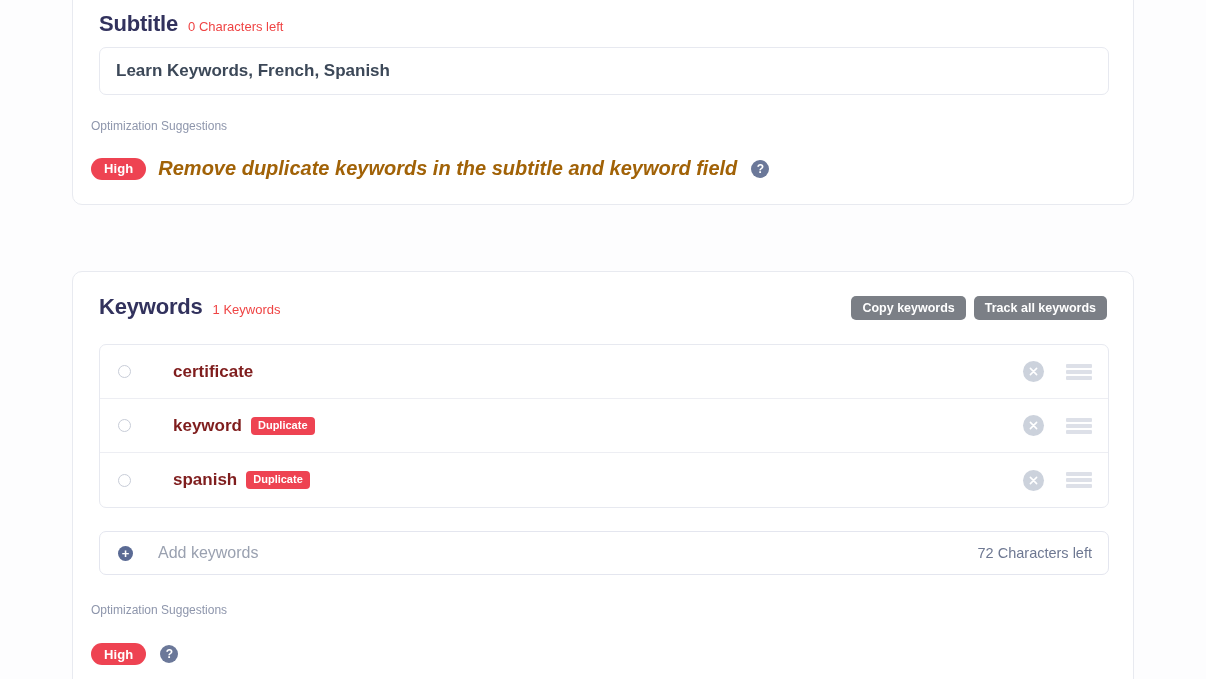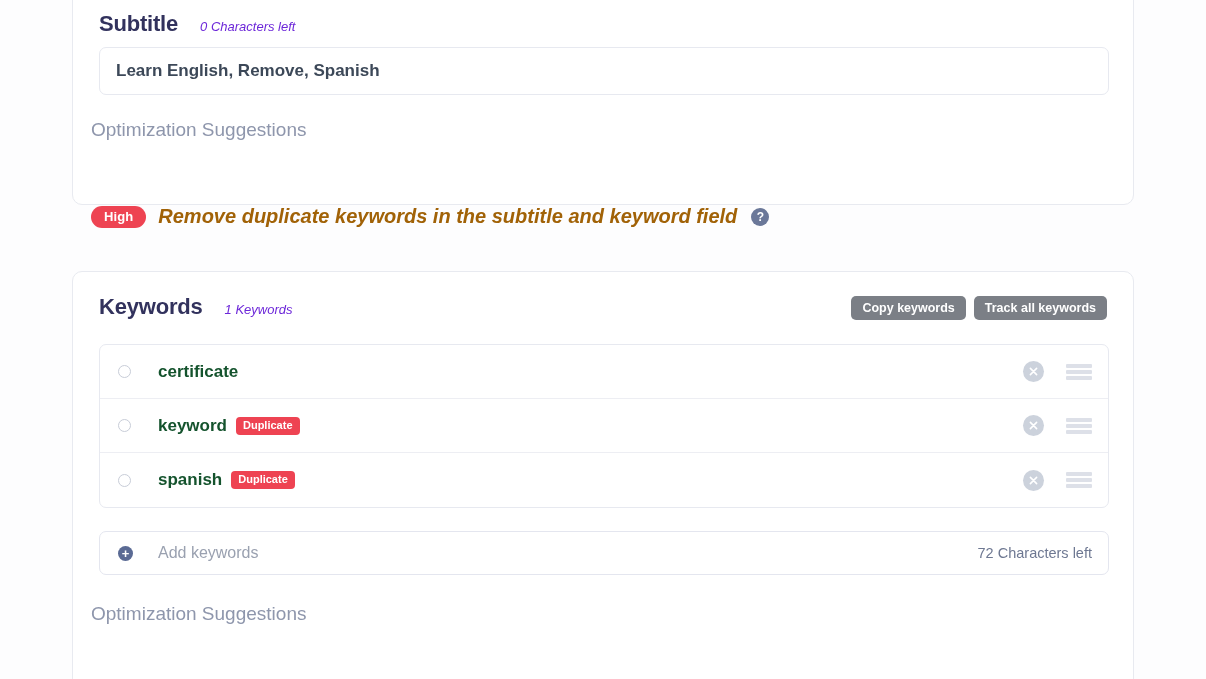--- a/index.html
+++ b/index.html
@@ -42,64 +42,62 @@
   .card-keywords {
     top: 271px;
     height: 460px;
     padding: 0 26px;
   }
 
   
   .section-head {
     display: flex;
     align-items: baseline;
-    gap: 22px;
+    gap: 10px;
   }
 
   .section-title {
     font-size: 22px;
     font-weight: bold;
     color: #32325d;
     letter-spacing: -0.2px;
   }
 
   .section-meta {
     font-size: 13px;
-    color: #6d28d9;
+    color: #ef4444;
     font-weight: normal;
-    font-style: italic;
   }
 
   
   .text-input {
     width: 100%;
     height: 48px;
     border: 1px solid #e7e9f0;
     border-radius: 7px;
     background: #fff;
     display: flex;
     align-items: center;
     padding: 0 16px;
     font-size: 17px;
     font-weight: bold;
     color: #3c4858;
   }
 
   
   .opt-label {
-    font-size: 19px;
+    font-size: 12px;
     color: #8e96ac;
     font-weight: normal;
   }
 
   .opt-row {
     display: flex;
     align-items: center;
     gap: 12px;
-    margin-top: 48px;
   }
 
   .badge-high {
     display: inline-flex;
     align-items: center;
     justify-content: center;
     background: #ee4352;
     color: #ffffff;
     font-size: 13px;
     font-weight: bold;
@@ -175,24 +173,24 @@
     width: 13px;
     height: 13px;
     border-radius: 50%;
     border: 1.5px solid #c8cdd8;
     background: #fff;
     flex: 0 0 auto;
     cursor: pointer;
   }
 
   .kw-text {
-    margin-left: 27px;
+    margin-left: 42px;
     font-size: 17px;
     font-weight: bold;
-    color: #14532d;
+    color: #7f1d1d;
   }
 
   .badge-dup {
     margin-left: 9px;
     background: #ee4352;
     color: #fff;
     font-size: 11px;
     font-weight: bold;
     border-radius: 4px;
     padding: 3px 7px 4px;
@@ -277,21 +275,21 @@
 <div class="page">
 
   <div class="card card-subtitle">
 
     <div class="section-head" style="position:absolute; left:26px; top:48px;">
       <span class="section-title">Subtitle</span>
       <span class="section-meta">0 Characters left</span>
     </div>
 
     <div class="text-input" style="position:absolute; left:26px; top:84px; width:1010px;">
-      <span>Learn English, Remove, Spanish</span>
+      <span>Learn Keywords, French, Spanish</span>
     </div>
 
     <div class="opt-label" style="position:absolute; left:18px; top:156px;">Optimization Suggestions</div>
 
     <div class="opt-row" style="position:absolute; left:18px; top:194px;">
       <span class="badge-high">High</span>
       <span class="opt-text">Remove duplicate keywords in the subtitle and keyword field</span>
       <span class="help-icon">?</span>
     </div>
 

